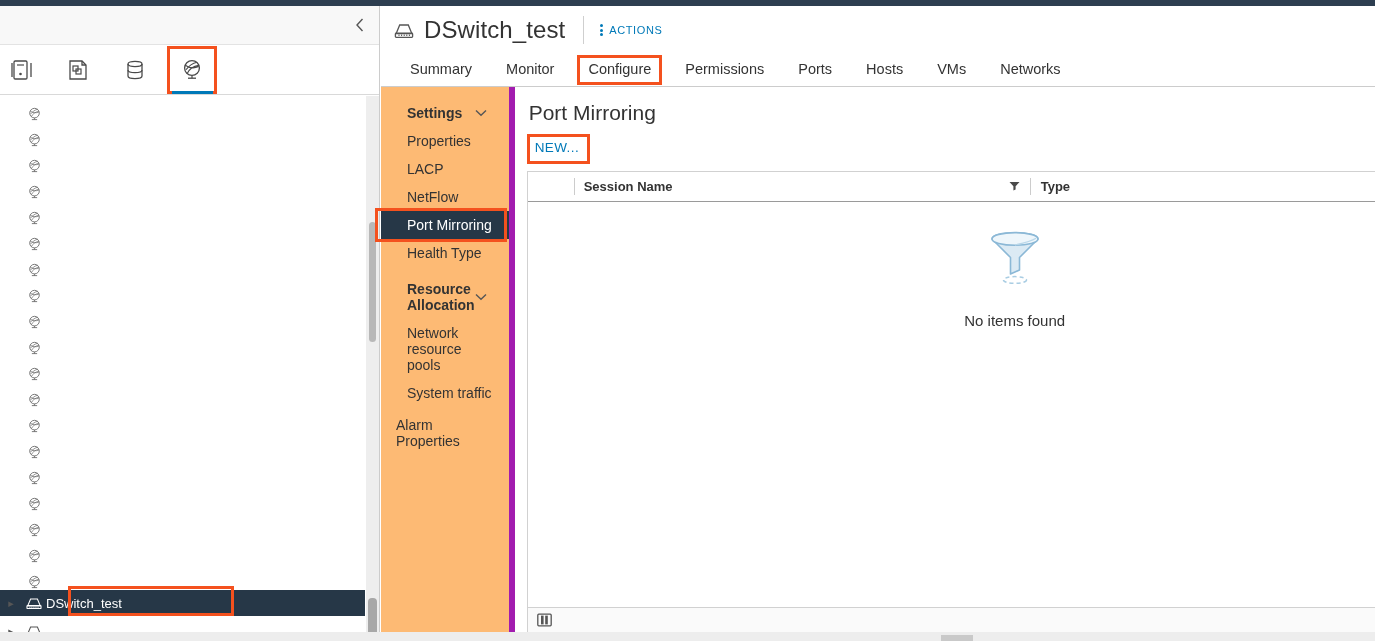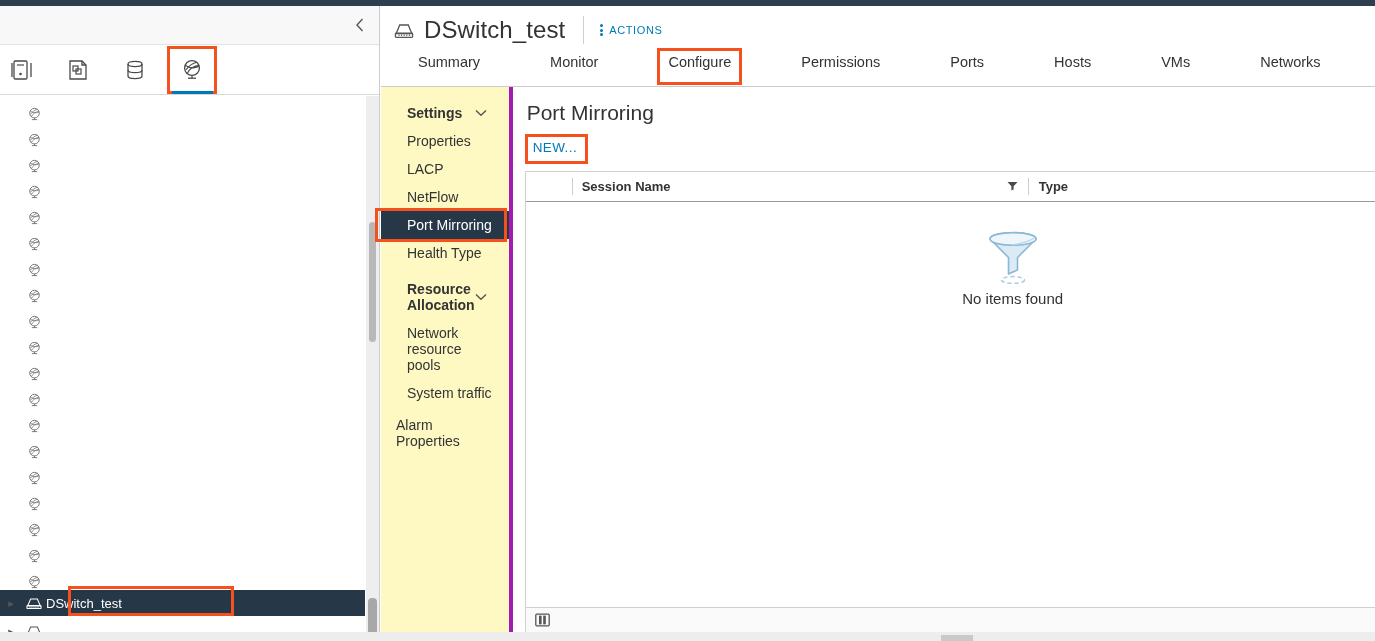--- a/index.html
+++ b/index.html
@@ -101,36 +101,36 @@
   }
   .kebab {
     display:inline-flex; flex-direction:column; justify-content:space-between;
     height:12px; margin-right:6px;
   }
   .kebab i { width:3px; height:3px; background:#0079b8; border-radius:50%; display:block; }
   .actions-label { font-size:11px; letter-spacing:.6px; }
 
   .tabs {
     position:relative; height:33px; border-bottom:1px solid #cccccc;
-    display:flex; padding-left:20px;gap:36px;
+    display:flex; align-items:flex-end; padding-left:12px;
   }
   .tab {
     position:relative; font-size:14.5px; color:#333333;
     padding:0 17px 9px 17px; cursor:pointer; white-space:nowrap;
   }
   .tab.highlighted::after {
     content:""; position:absolute; left:6px; right:6px; top:-6px; bottom:1px;
     border:3px solid #f4511e; pointer-events:none;
   }
 
   .body-split { position:relative; height:553px; display:flex; }
 
   
   .settings-nav {
-    width:210px; background:#fef9c3; border-right:4px solid #a21caf;
+    width:210px; background:#fdba74; border-right:6px solid #a21caf;
     padding-top:12px; position:relative;
   }
   .nav-group {
     display:flex; align-items:center; justify-content:space-between;
     padding:6px 22px 6px 26px; font-size:14px; font-weight:bold; color:#333;
     cursor:pointer;
   }
   .nav-item {
     position:relative; padding:6px 10px 6px 26px; font-size:14px;
     color:#333333; cursor:pointer;
@@ -172,21 +172,21 @@
     padding:0 10px 0 9px; font-size:13px; font-weight:bold; color:#333;
   }
   .col-type {
     flex:1; padding-left:10px; font-size:13px; font-weight:bold; color:#333;
   }
   .filter-icon { cursor:pointer; }
   .grid-body {
     height:404px; display:flex; flex-direction:column;
     align-items:center; justify-content:flex-start; padding-top:22px;
   }
-  .empty-label { font-size:15px; color:#333333; }
+  .empty-label { font-size:15px; color:#333333; margin-top:22px; }
   .grid-foot {
     position:relative; margin-left:2px; width:976px; height:26px;
     border:1px solid #d1d1d1; border-top:1px solid #d1d1d1;
     background:#fafafa; display:flex; align-items:center; padding-left:9px;
   }
   .layout-icon { cursor:pointer; display:flex; }
   .bottom-strip {
     position:absolute; left:0; bottom:0; width:1375px; height:9px;
     background:#ededed;
   }

